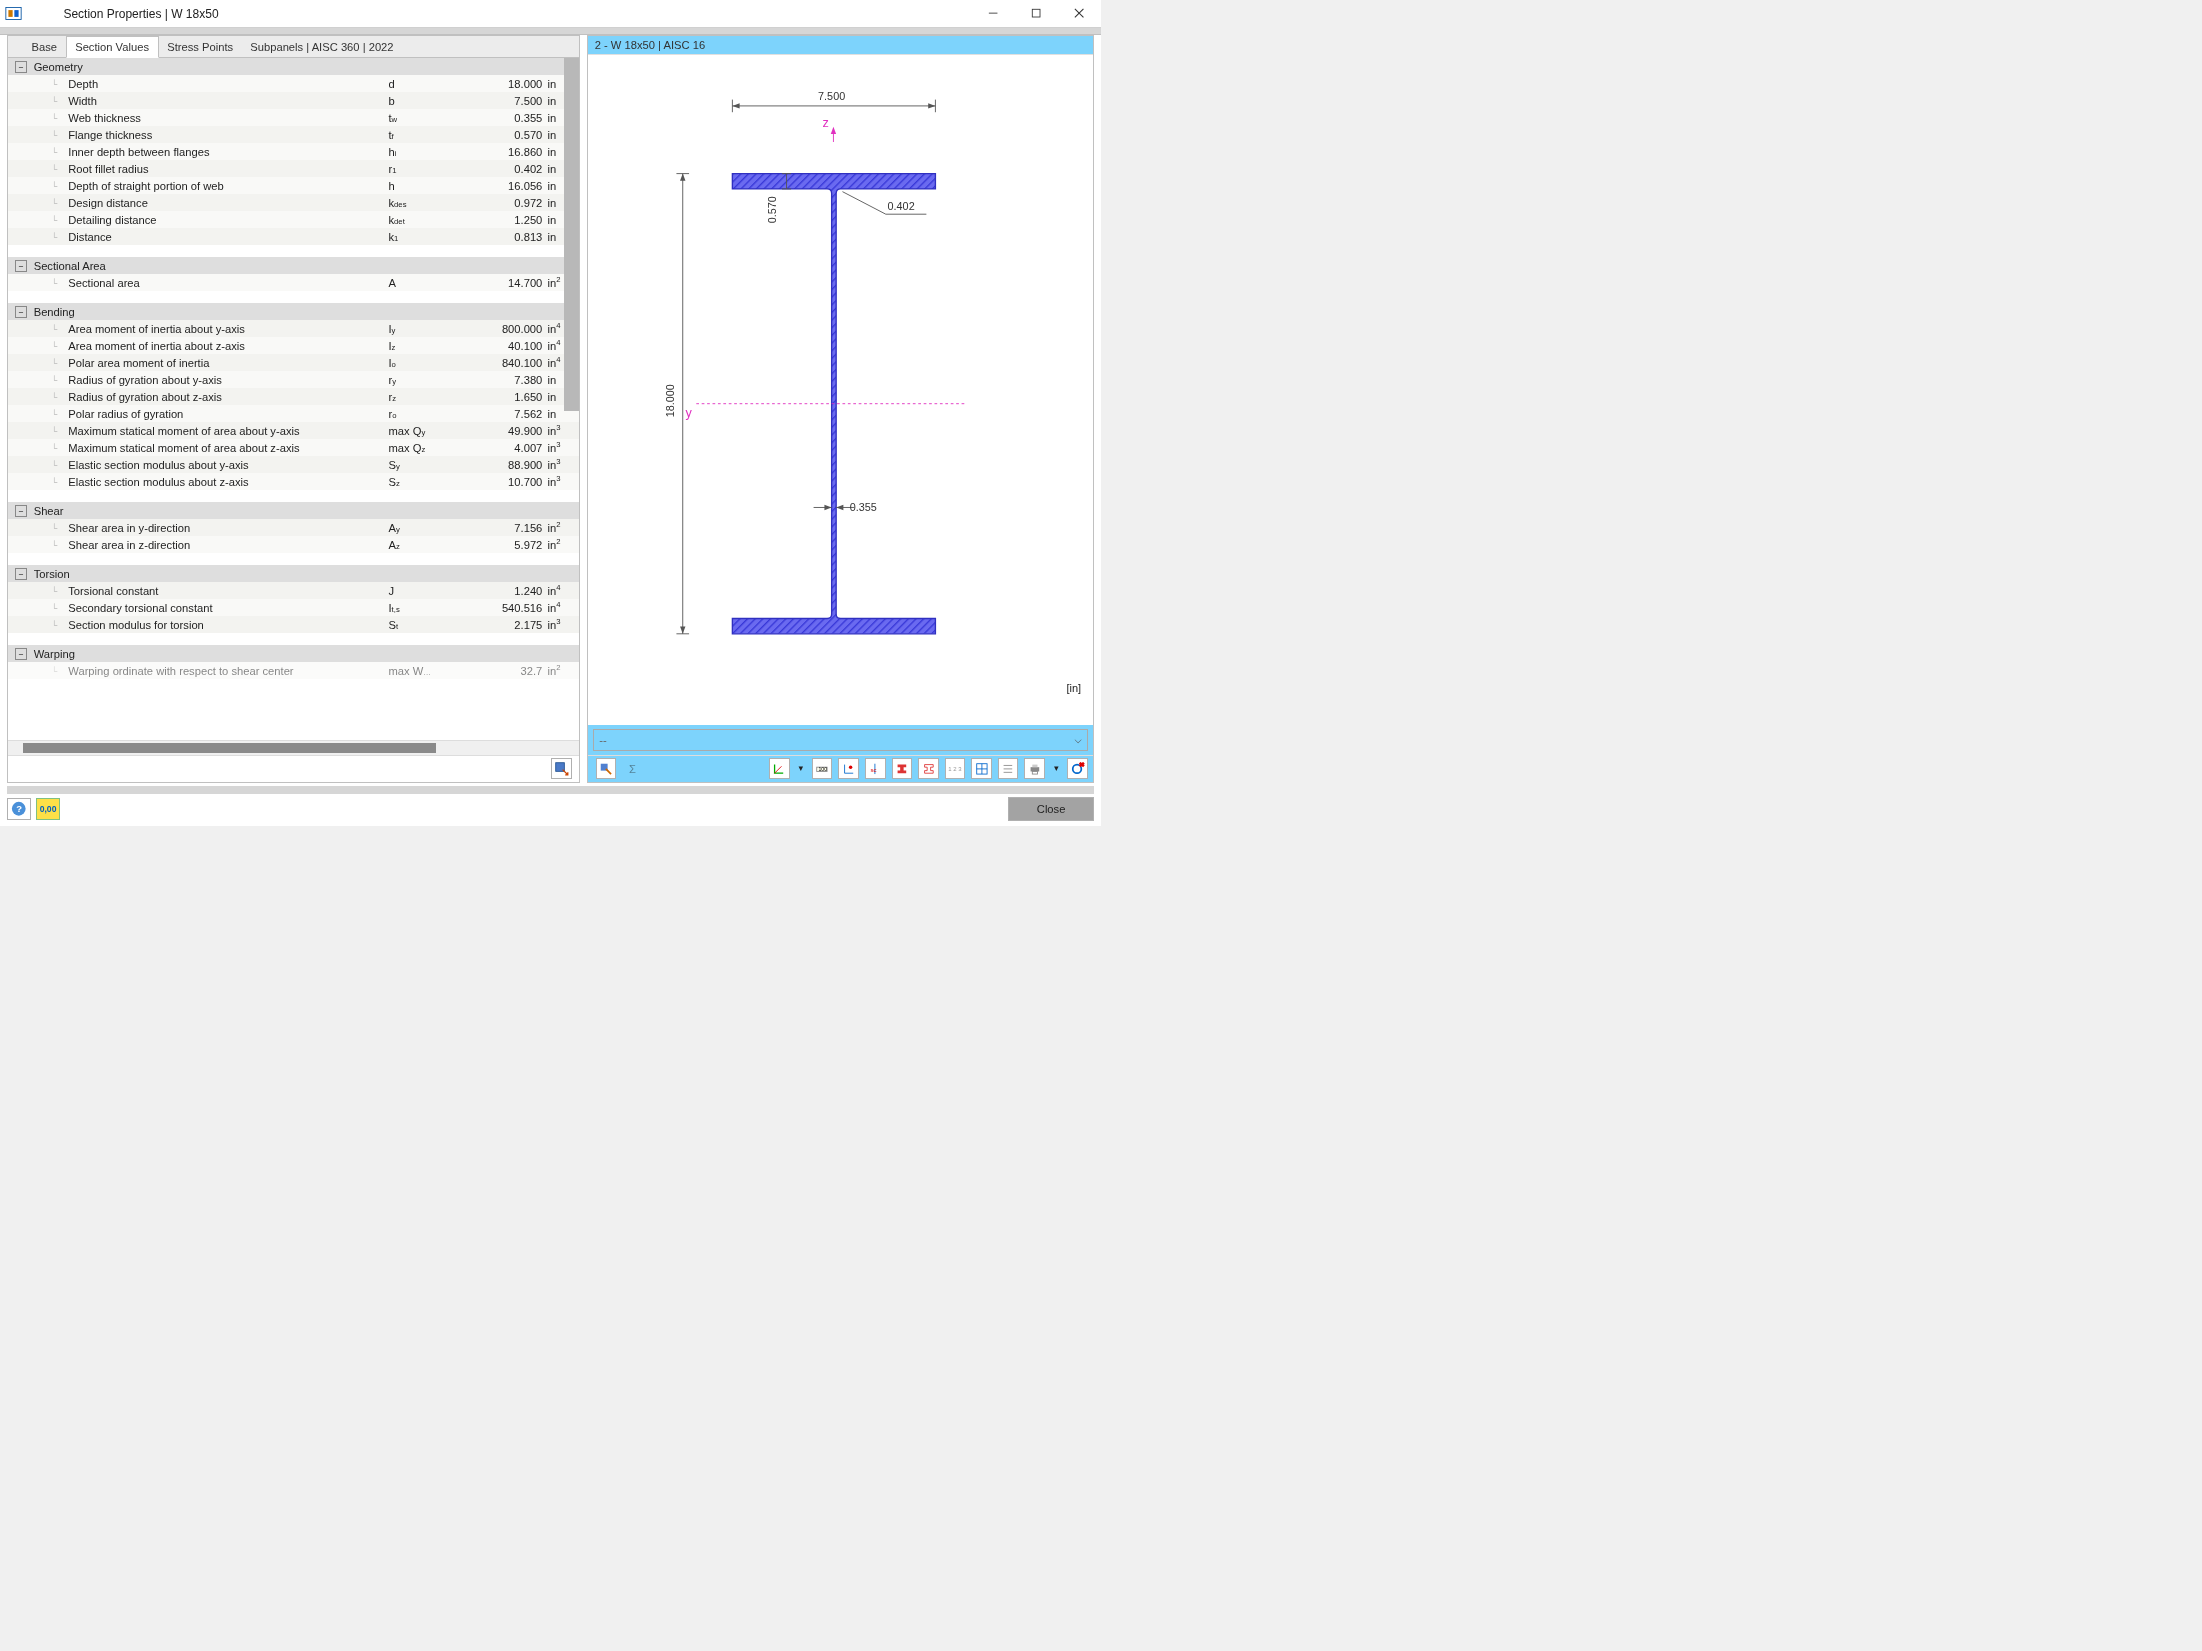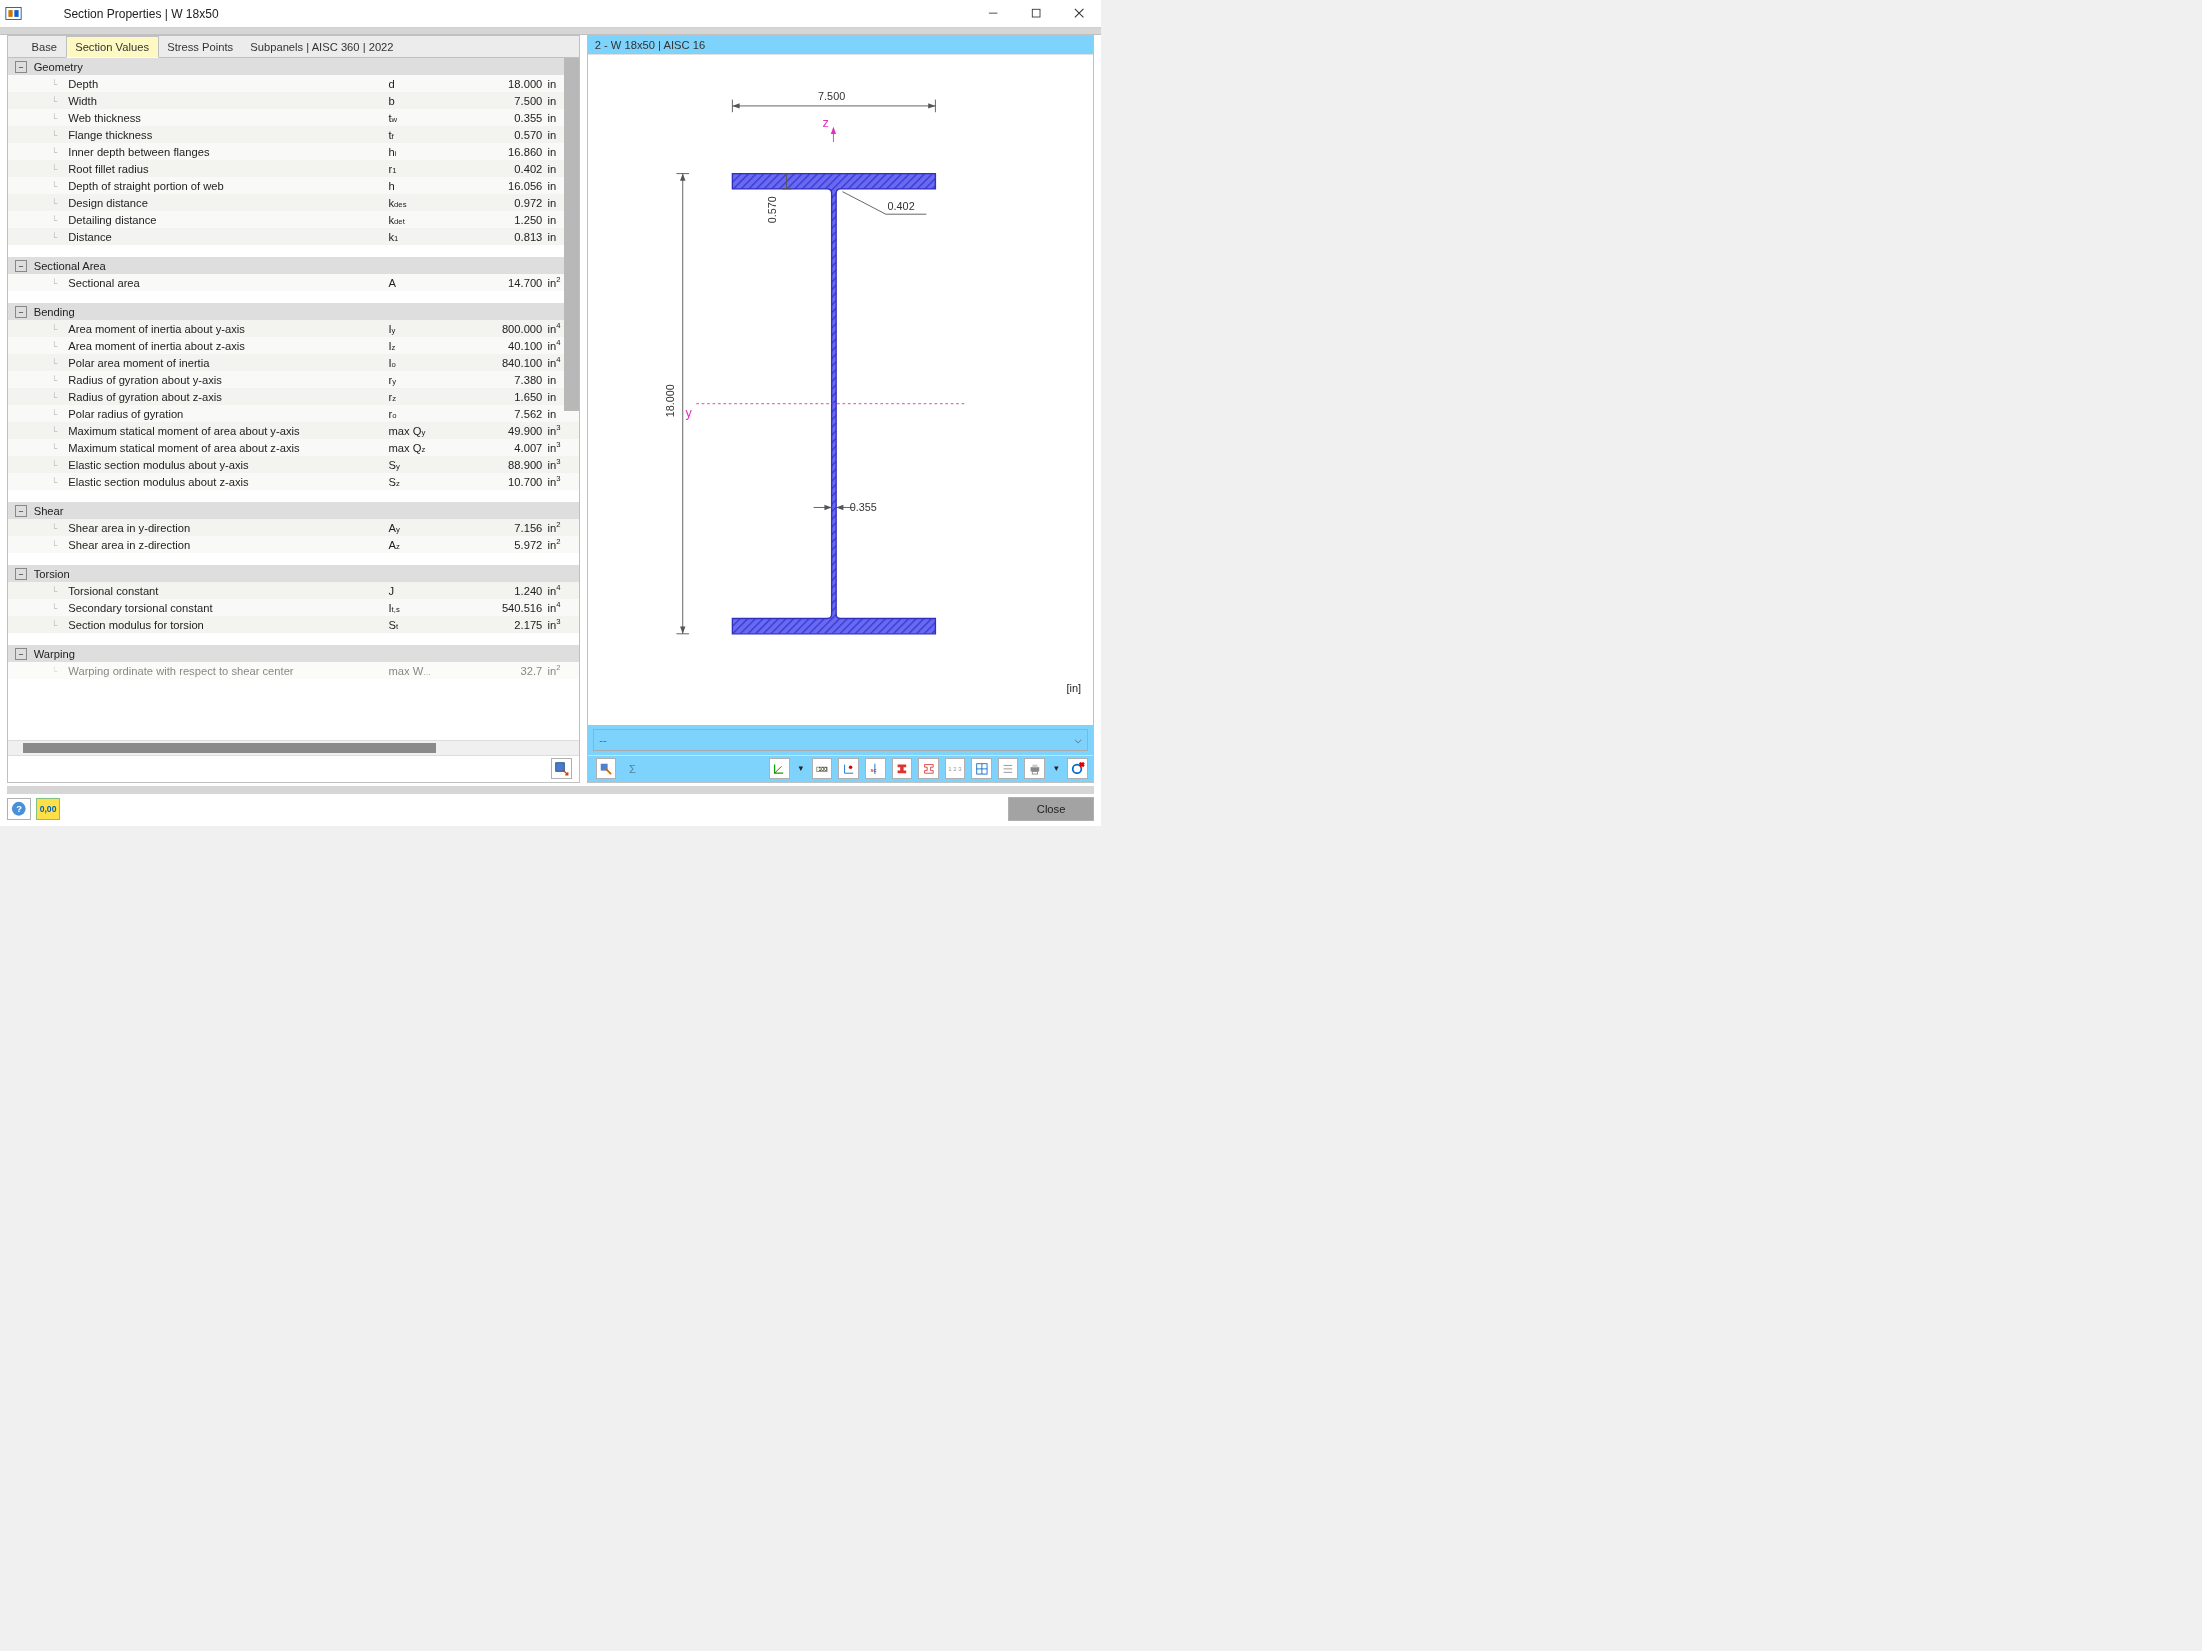--- a/index.html
+++ b/index.html
@@ -9,21 +9,21 @@
   .titlebar .icon { width: 17px; height: 17px; display: inline-block; margin-right: 5.2px; }
   .titlebar .title { font-size: 12px; margin-left: 36px; }
   .winbtns { margin-left: auto; display: flex; }
   .winbtn { width: 43px; height: 27.5px; display: flex; align-items: center; justify-content: center; font-size: 11.2px; color: #111; }
   .chrome-bar { height: 6.9px; background: #d6d6d6; border-bottom: 0.9px solid #c0c0c0;}
   .content { position: absolute; top: 35px; left: 6.9px; right: 6.9px; bottom: 43px; display: flex; gap:6.9px;}
   .left-pane { width: 573px; display:flex; flex-direction:column; border: 0.9px solid #c0c0c0; background:#fff;}
   .right-pane { flex: 1; display:flex; flex-direction:column; border: 0.9px solid #c0c0c0; background:#7dd3fc;}
   .tabstrip { height: 22.4px; background:#ececec; border-bottom:0.9px solid #c0c0c0; display:flex; align-items:flex-end; padding-left:15px;}
   .tab { padding: 4.3px 8.6px 4.3px 8.6px; font-size:11.2px; color:#333; cursor:pointer;}
-  .tab.active { background:#fef9c3; border:0.9px solid #c0c0c0; border-bottom:0.9px solid #fff; position:relative; top:0.9px;}
+  .tab.active { background:#ffffff; border:0.9px solid #c0c0c0; border-bottom:0.9px solid #fff; position:relative; top:0.9px;}
   .grid-wrap { flex:1; overflow:hidden; position:relative;}
   .grid { width:100%; font-size:11.2px;}
   .sect-header { background:#dedede; font-weight:400; display:flex; align-items:center; height:17px;}
   .sect-header .toggler { width:12px; height:12px; border:0.9px solid #888; margin:0 6.9px 0 6.9px; display:flex; align-items:center; justify-content:center; font-size:8.6px; line-height:1;}
   .row { display:flex; height:17px; align-items:center; background:#f3f3f0;}
   .row:nth-child(even) { background:#f9f9f7;}
   .row .indent { width:62px; display:flex; }
   .row .tree-branch { margin-left:43px; color:#bbb; font-size:8.6px;}
   .row .name { width:327px; padding-left:0px;}
   .row .sym  { width:77px; padding-left:1.7px;}

